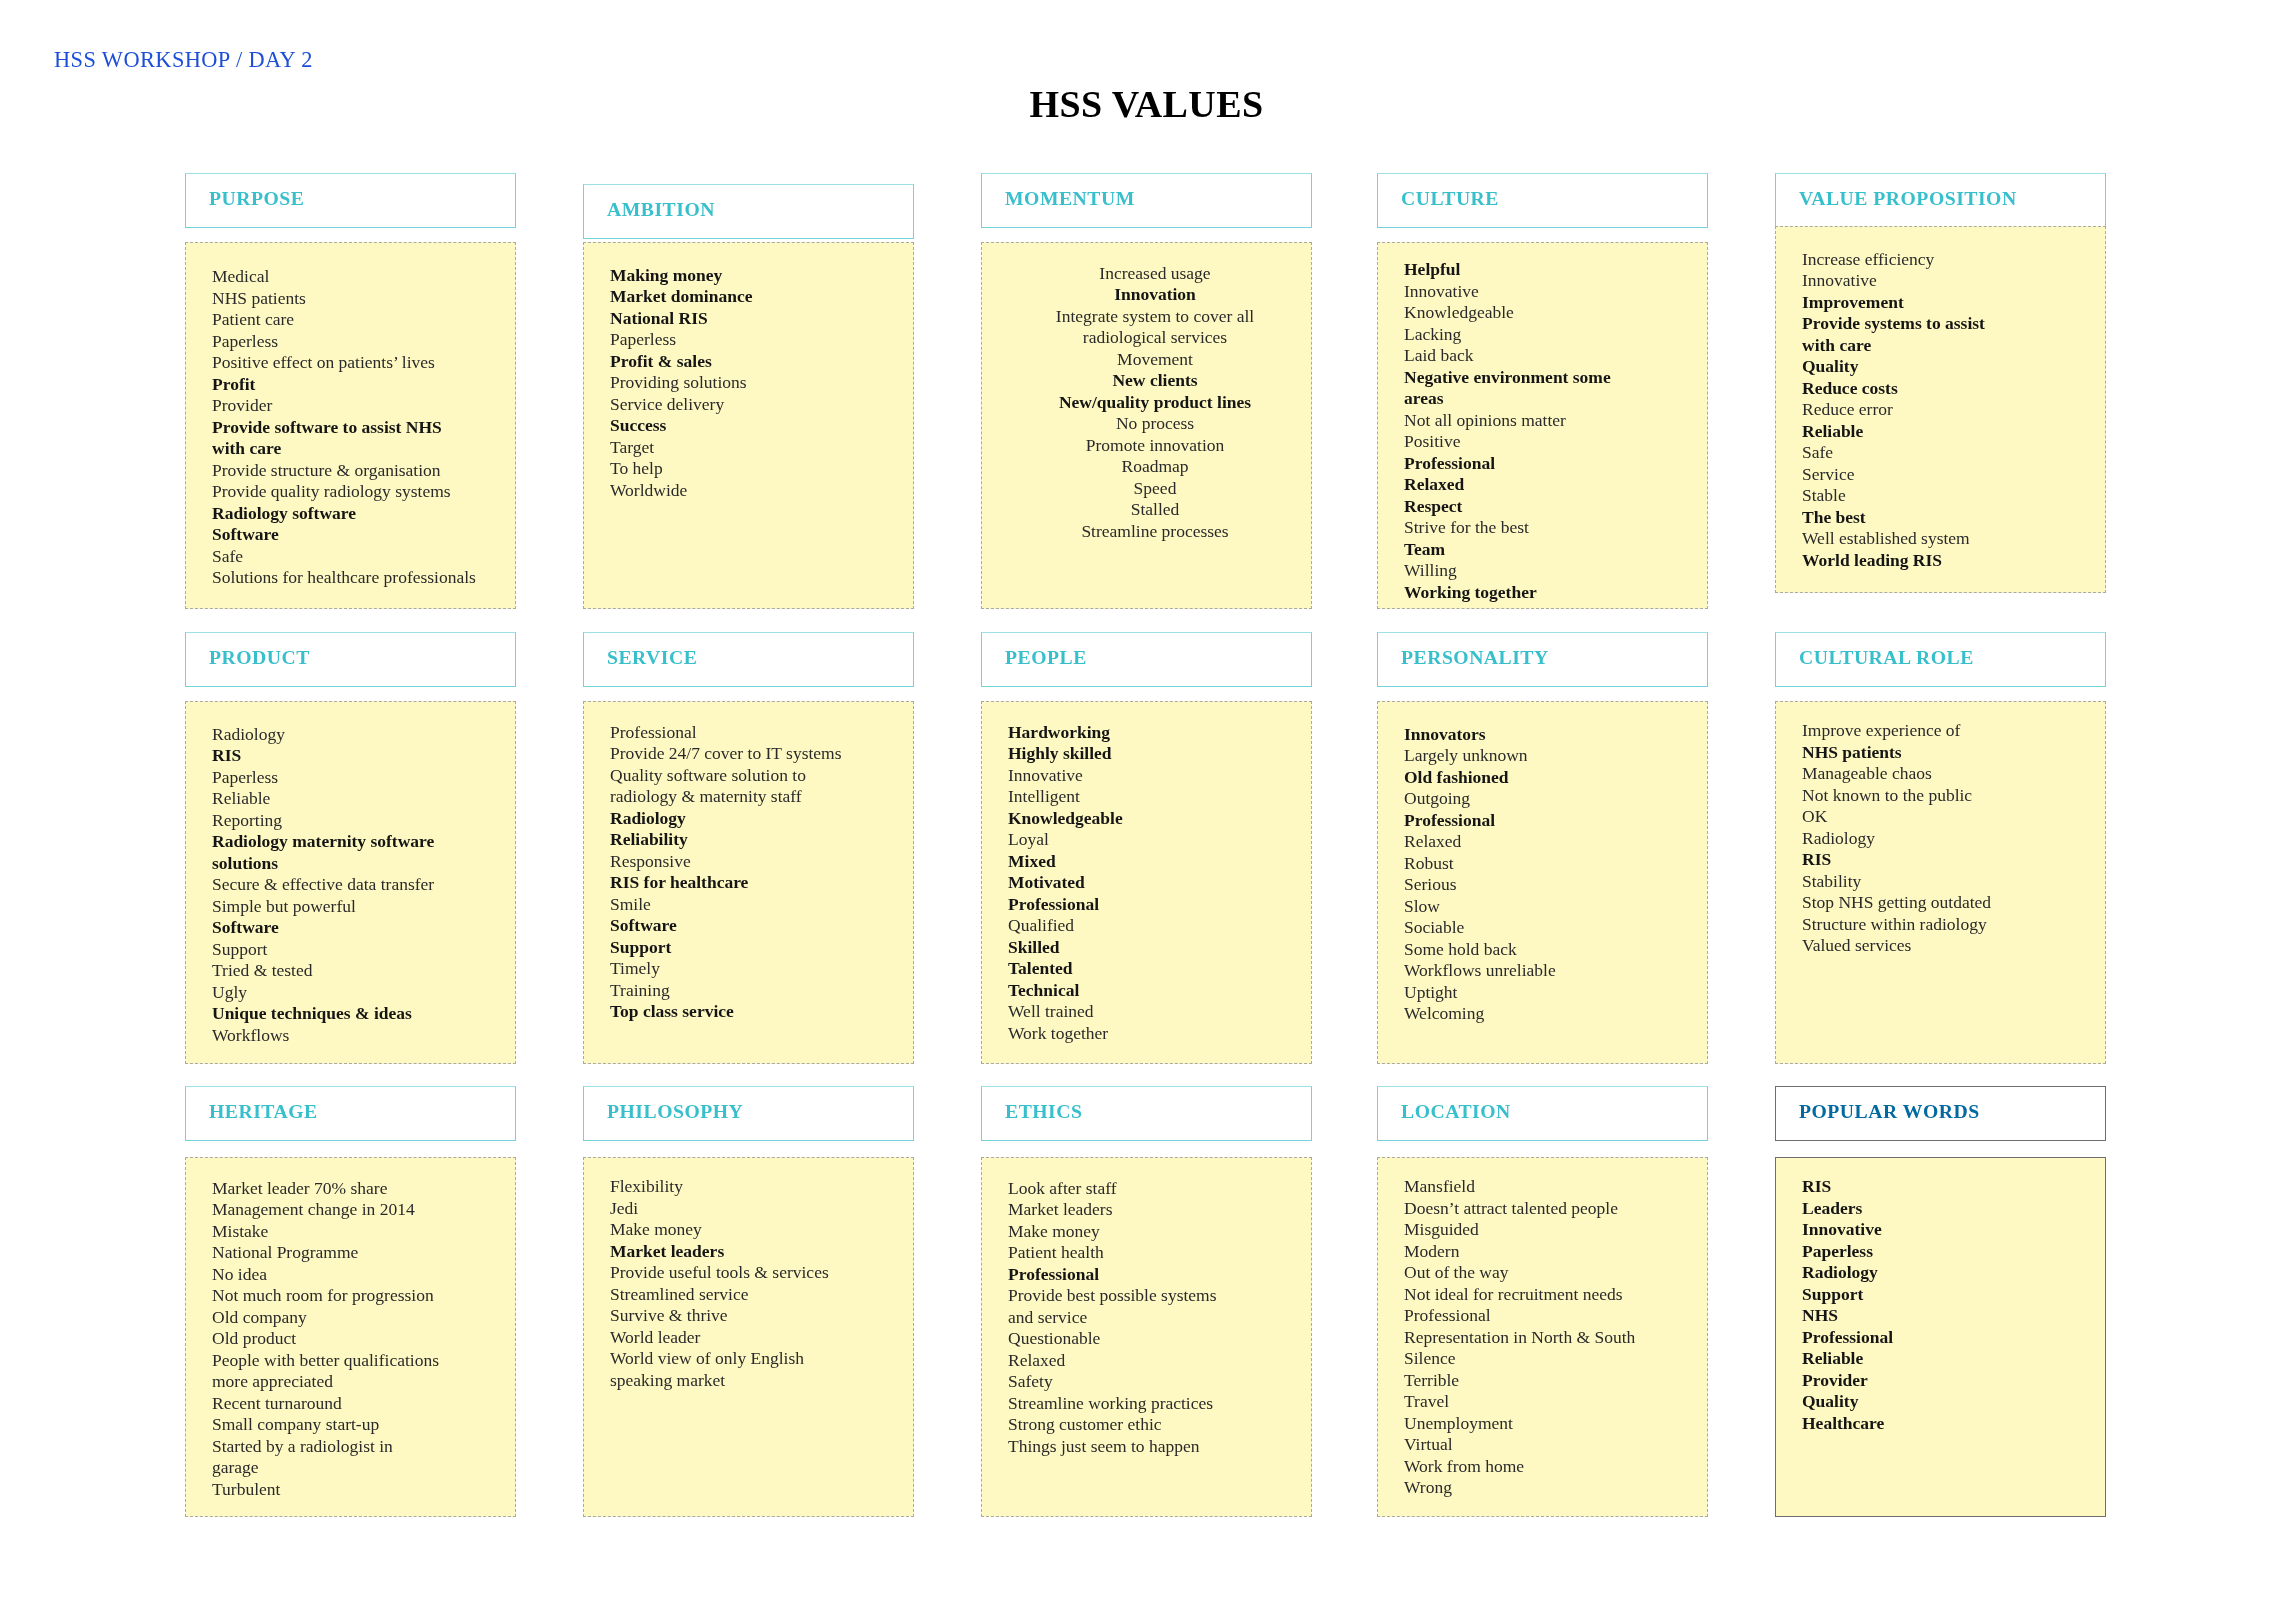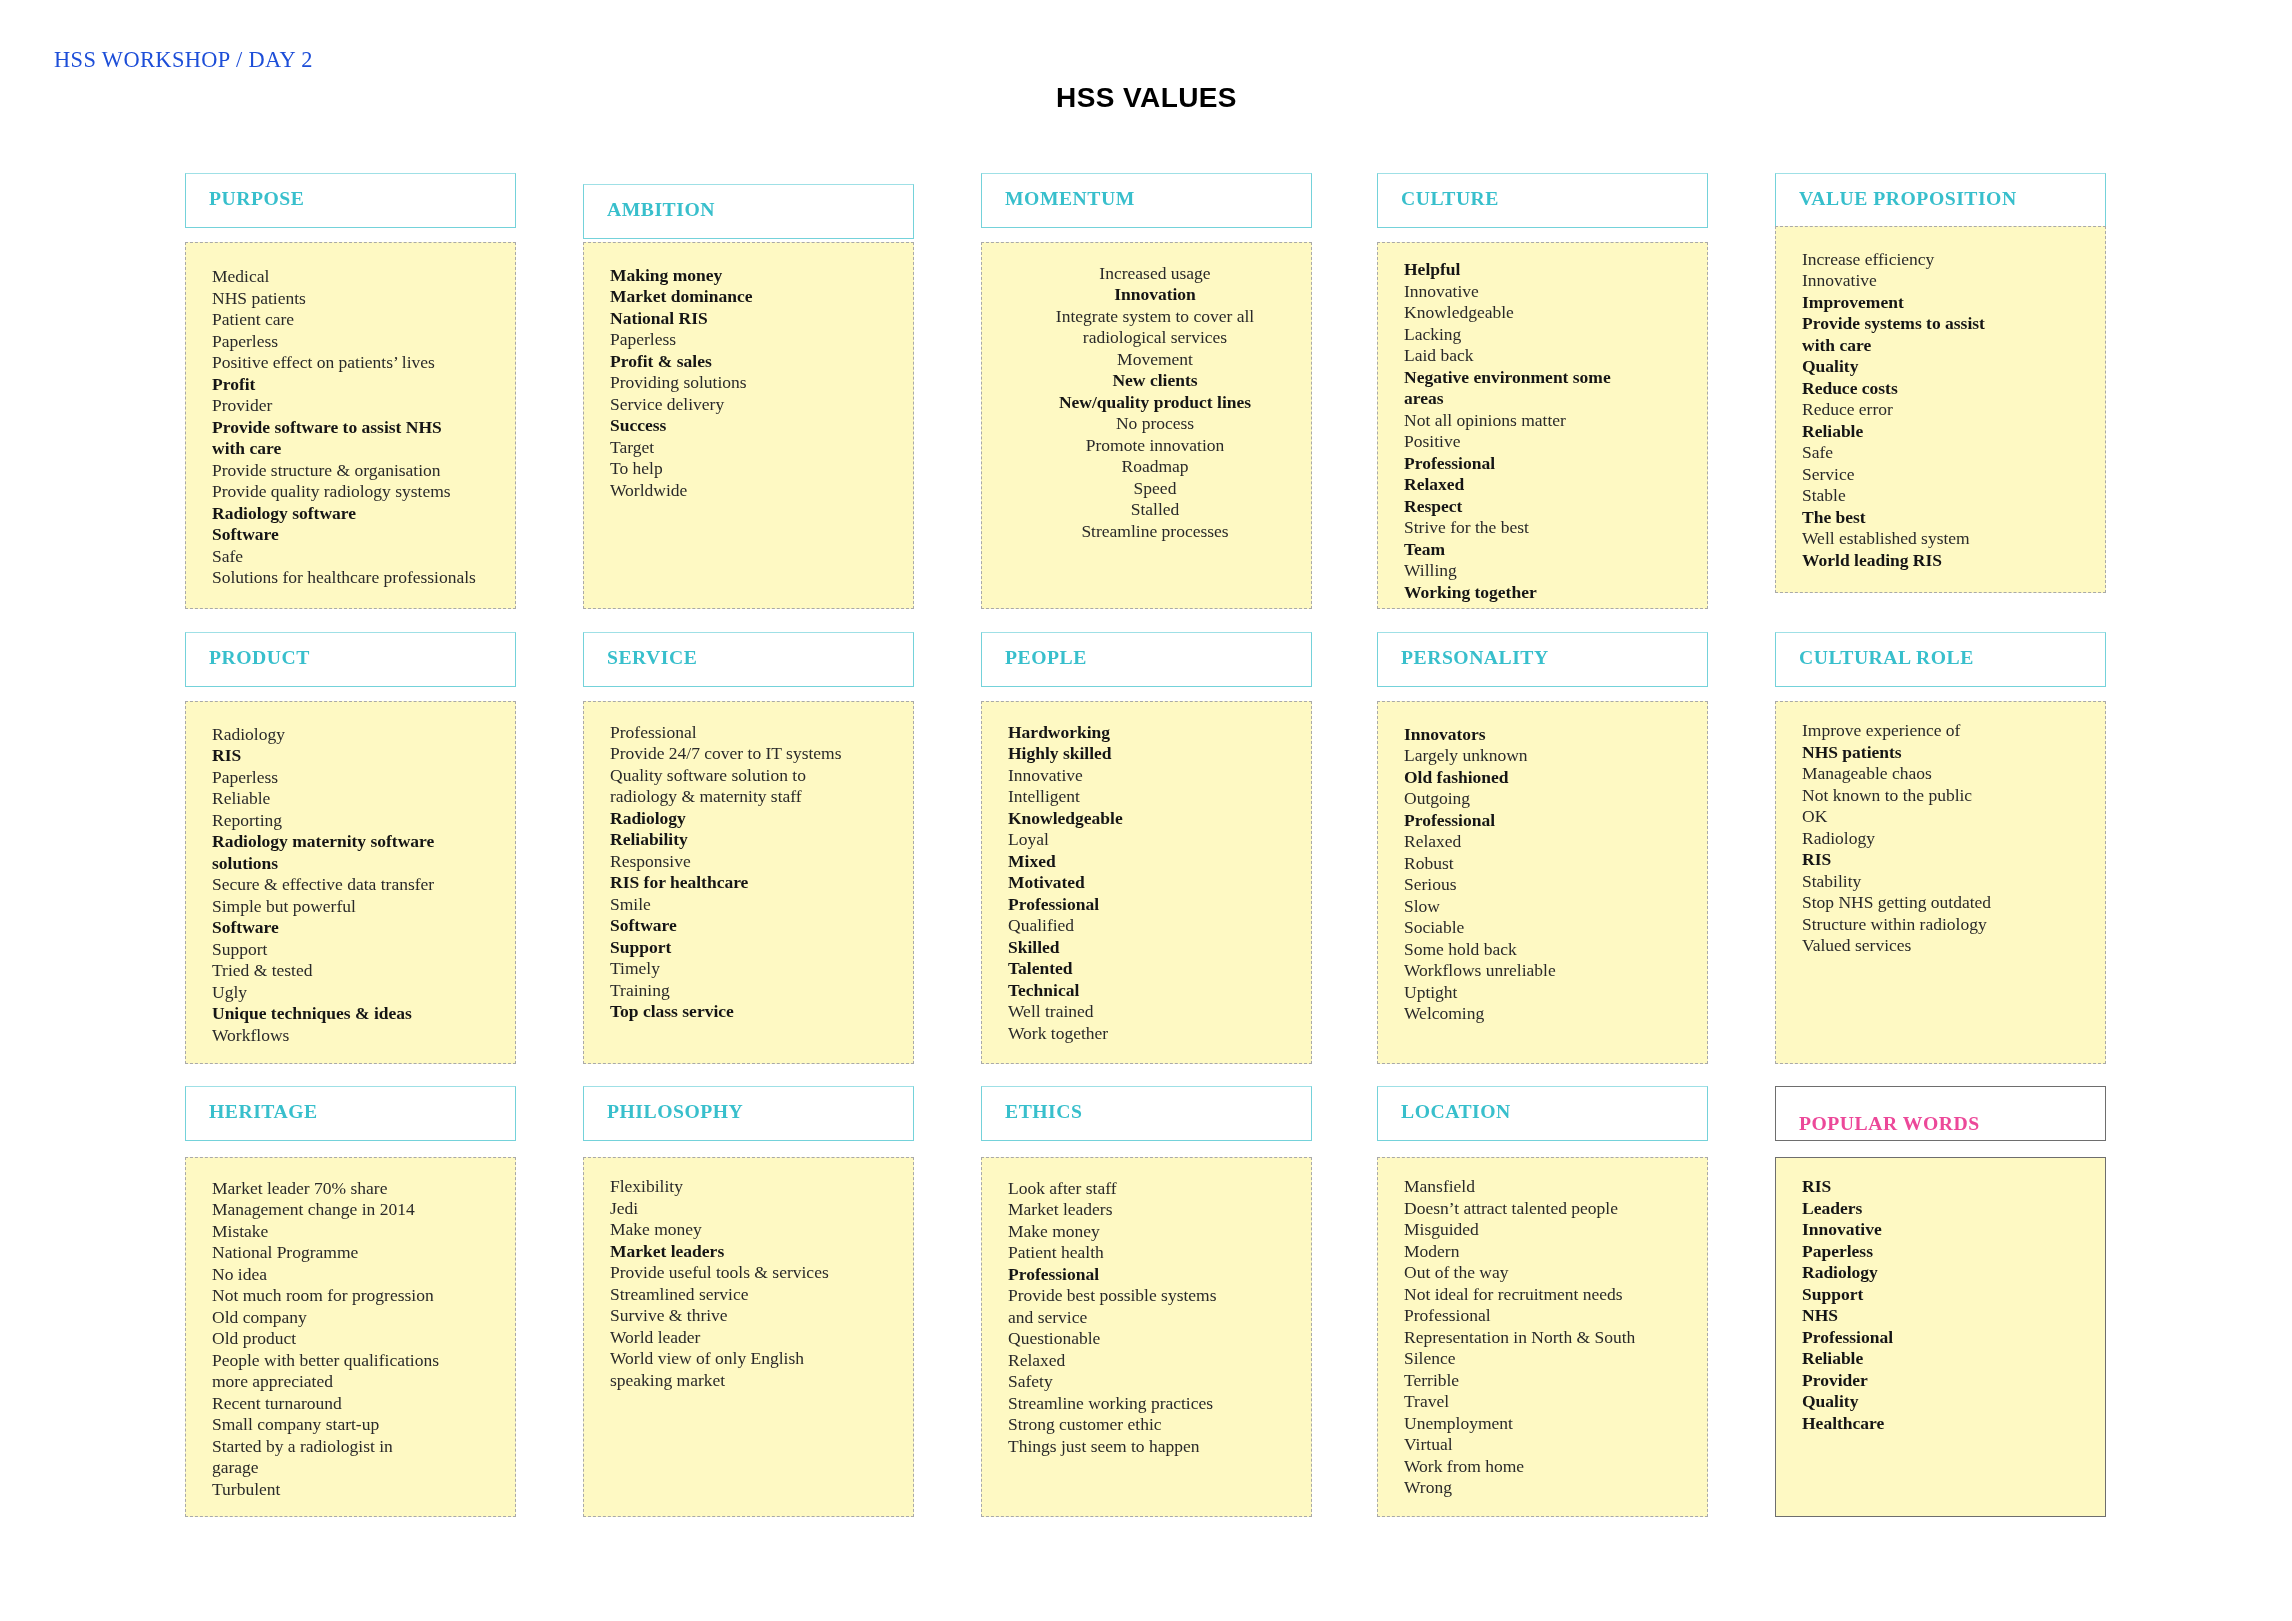--- a/index.html
+++ b/index.html
@@ -24,23 +24,23 @@
     color: #1d4ed8;
     letter-spacing: 0.4px;
     white-space: nowrap;
   }
   .page-title {
     position: absolute;
     left: 0;
     width: 2293px;
     top: 82px;
     text-align: center;
-    font-family: Liberation Sans, sans-serif;
+    font-family: Liberation Serif, serif;
     font-weight: bold;
-    font-size: 28px;
+    font-size: 38px;
     color: #000000;
     letter-spacing: 0.4px;
   }
   .card-header {
     position: absolute;
     box-sizing: border-box;
     width: 331px;
     height: 55px;
     border: 1.8px solid #74d2da;
     border-top-color: #9fe0e6;
@@ -54,22 +54,21 @@
     font-weight: bold;
     font-size: 19.7px;
     letter-spacing: 0.5px;
     color: #38bfcc;
     white-space: nowrap;
   }
   .card-header.plain {
     border: 1.8px solid #6e6e6e;
   }
   .card-header.plain .card-header-label {
-    color: #ec4899;
-    margin-top: 12px;
+    color: #0369a1;
   }
   .card-body {
     position: absolute;
     box-sizing: border-box;
     width: 331px;
     border: 1.3px dashed #a9a9a9;
     background: #fef9c3;
     padding: 21.5px 9px 9px 26px;
   }
   .card-body.plain {

